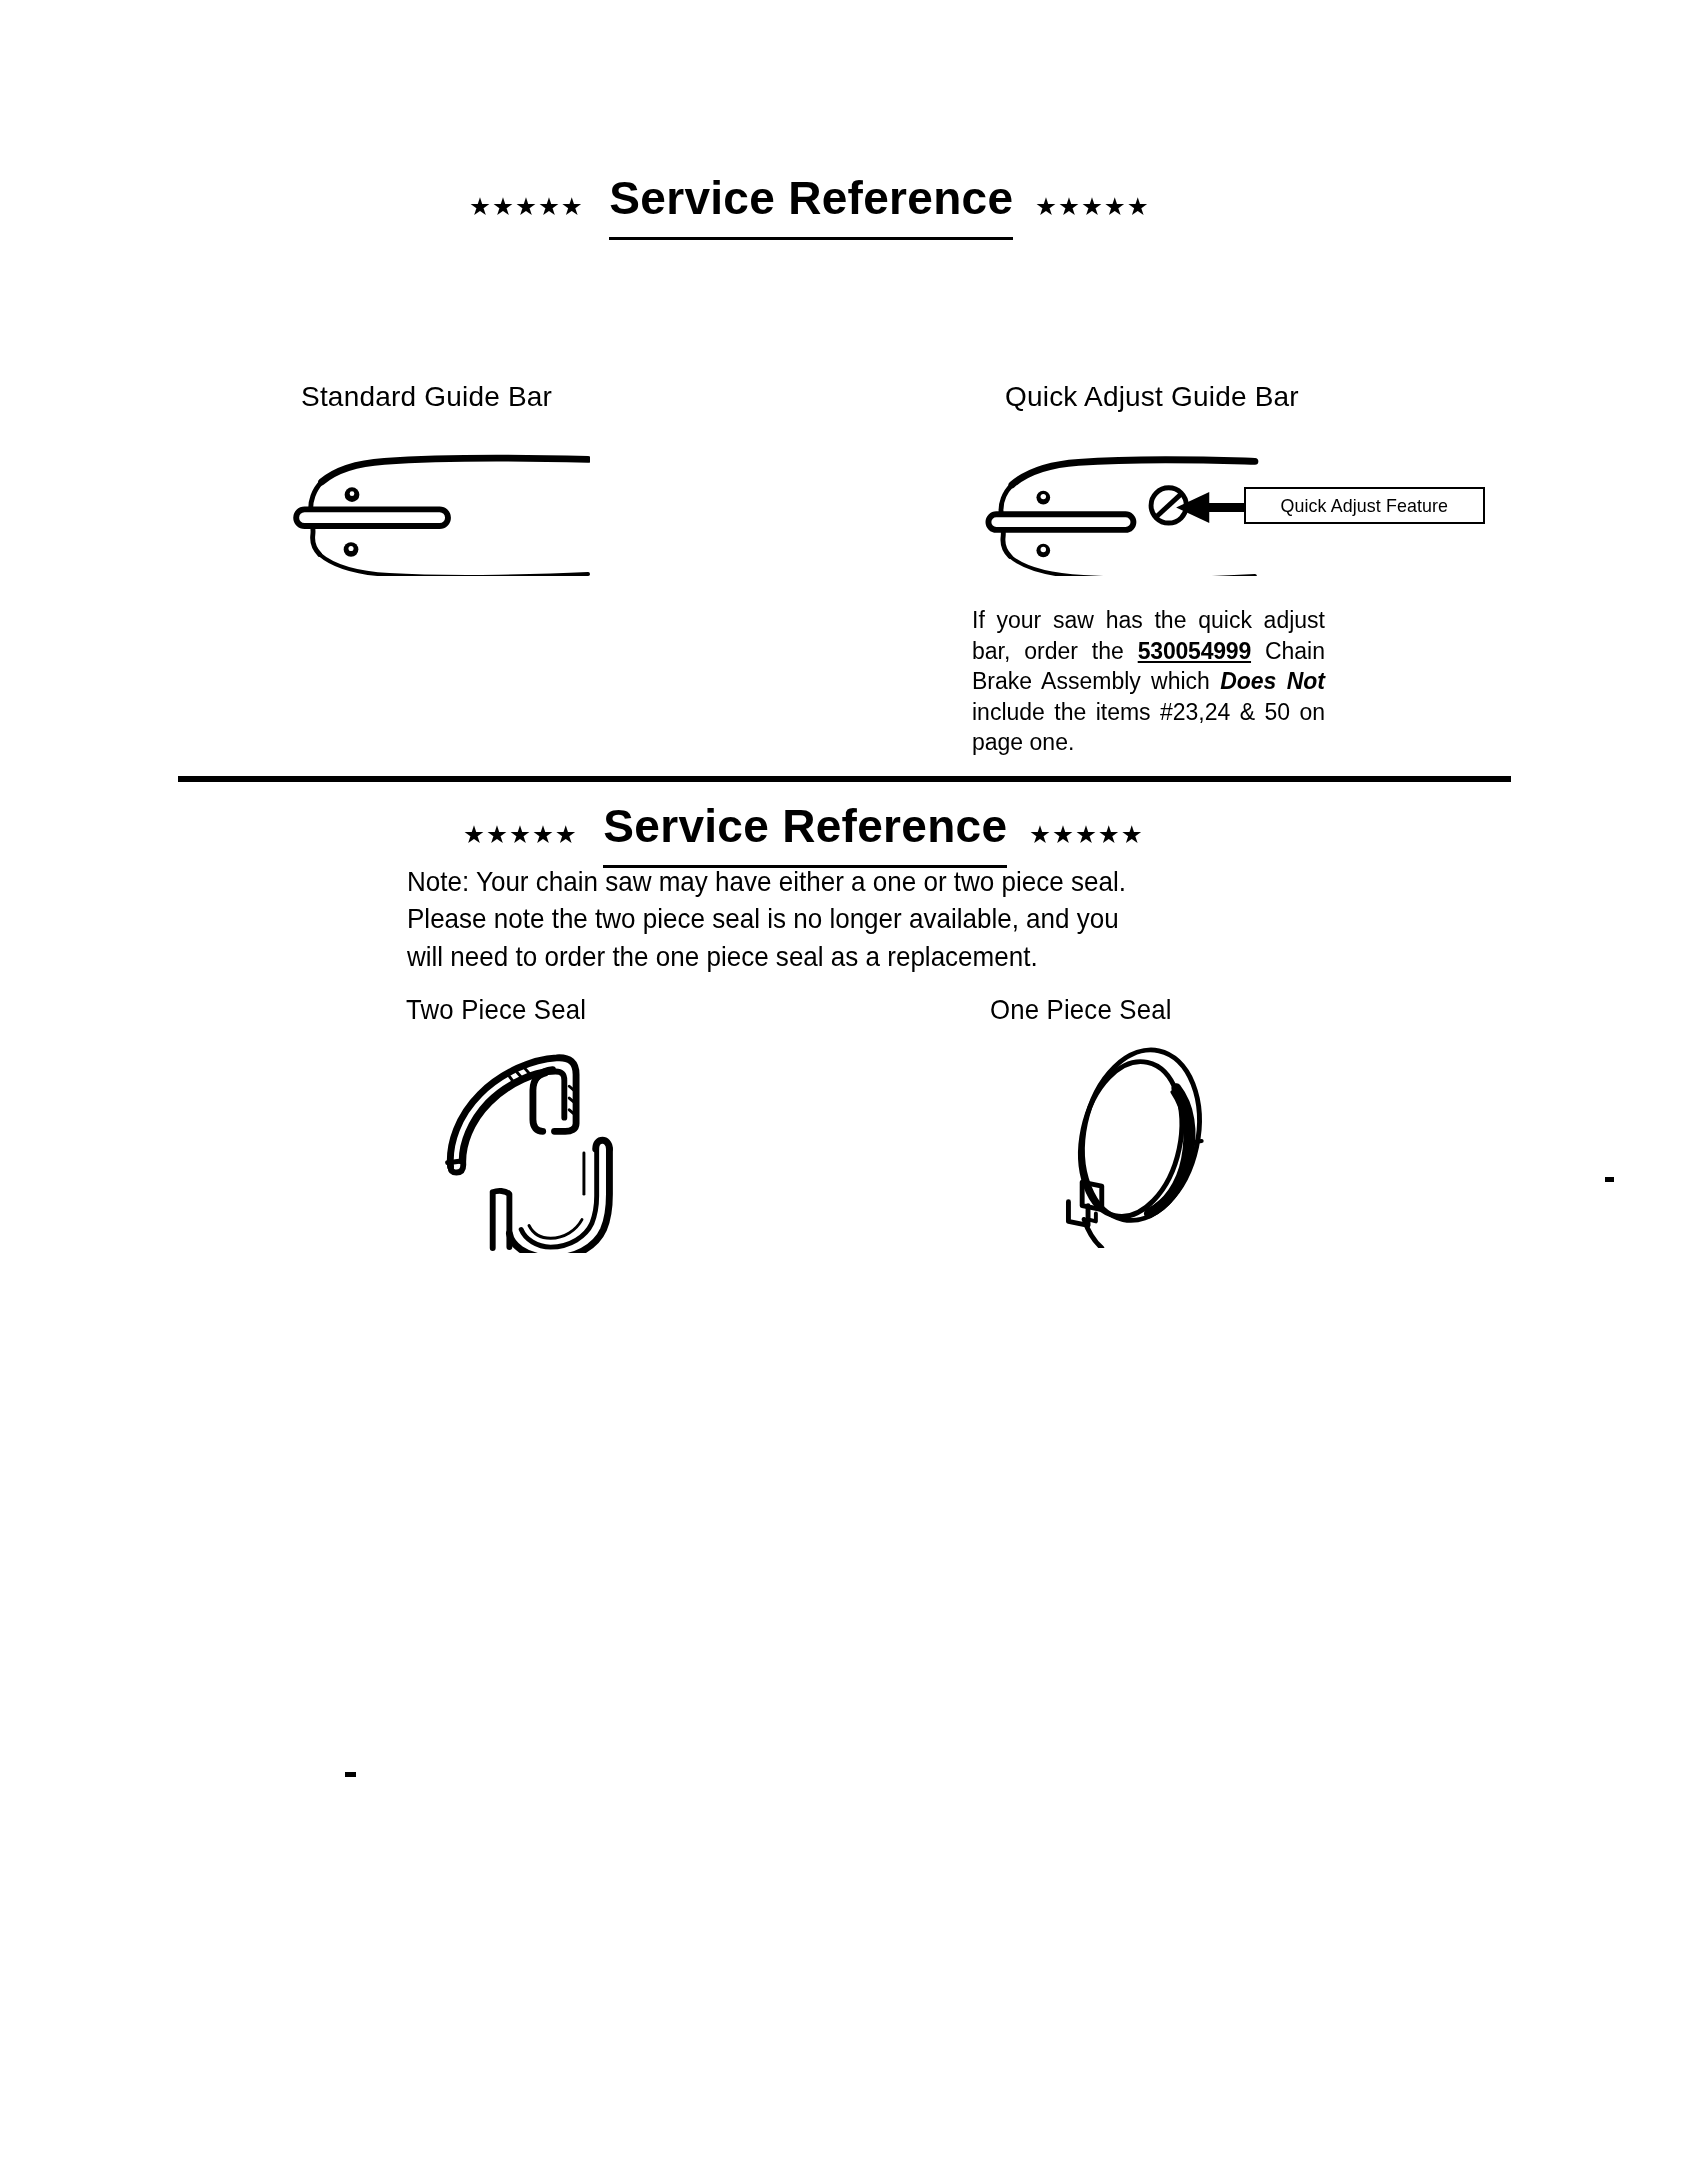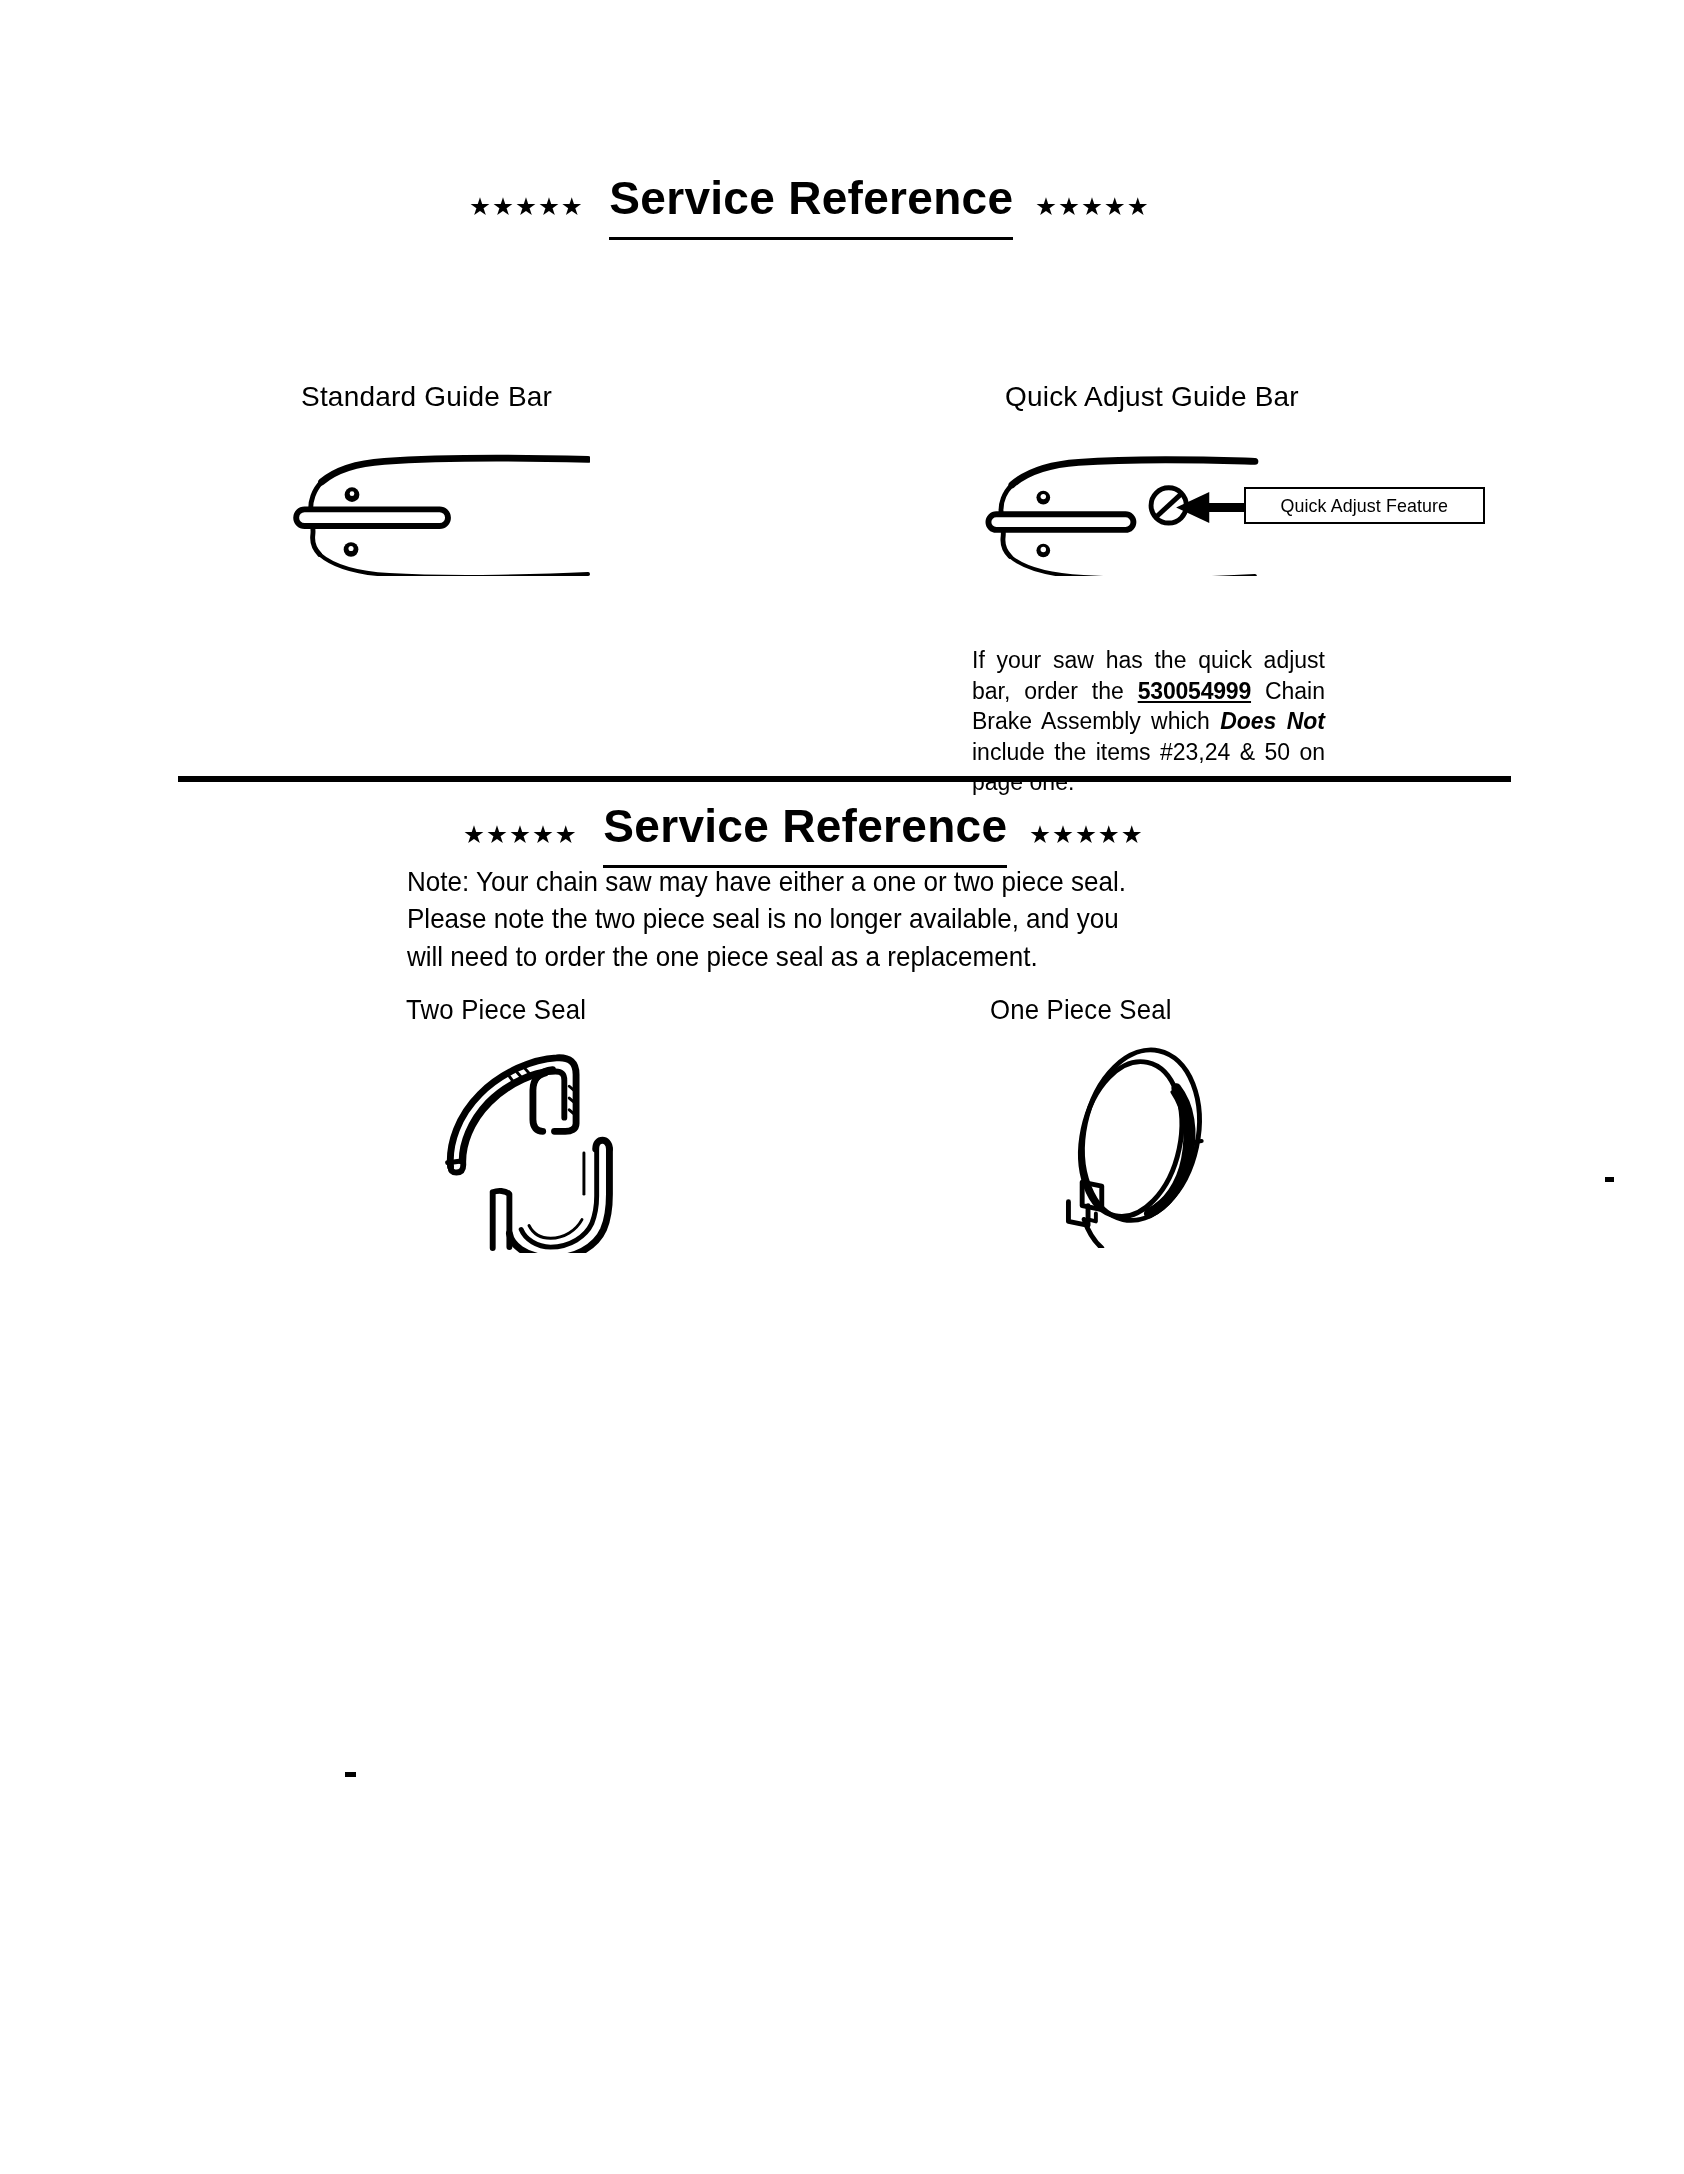--- a/index.html
+++ b/index.html
@@ -161,21 +161,21 @@
       <line x1="128" y1="20" x2="32" y2="20" stroke="#000" stroke-width="9"></line>
       <polygon points="0,20 34,4 34,36" fill="#000"></polygon>
     </svg>
   </div>
 
   <div class="callout-box" style="left:1244px; top:487px; width:241px; height:37px;">
     <span>Quick Adjust Feature</span>
   </div>
 
 
-  <div class="para narrow" style="left:972px; top:605px; width:353px;margin-top:40px;">
+  <div class="para narrow" style="left:972px; top:605px; width:353px;">
     <span>If your saw has the quick adjust bar, order the </span><span class="pn">530054999</span><span> Chain Brake Assembly which </span><span class="dn">Does Not</span><span> include the items #23,24 &amp; 50 on page one.</span>
   </div>
 
   <div class="divider" style="left:178px; top:776px; width:1333px; height:5.9px;"></div>
 
   <div class="sr-heading" style="left:463px; top:802px;">
     <span class="sr-stars left">★★★★★</span>
     <span class="sr-title">Service Reference</span>
     <span class="sr-stars right">★★★★★</span>
   </div>

